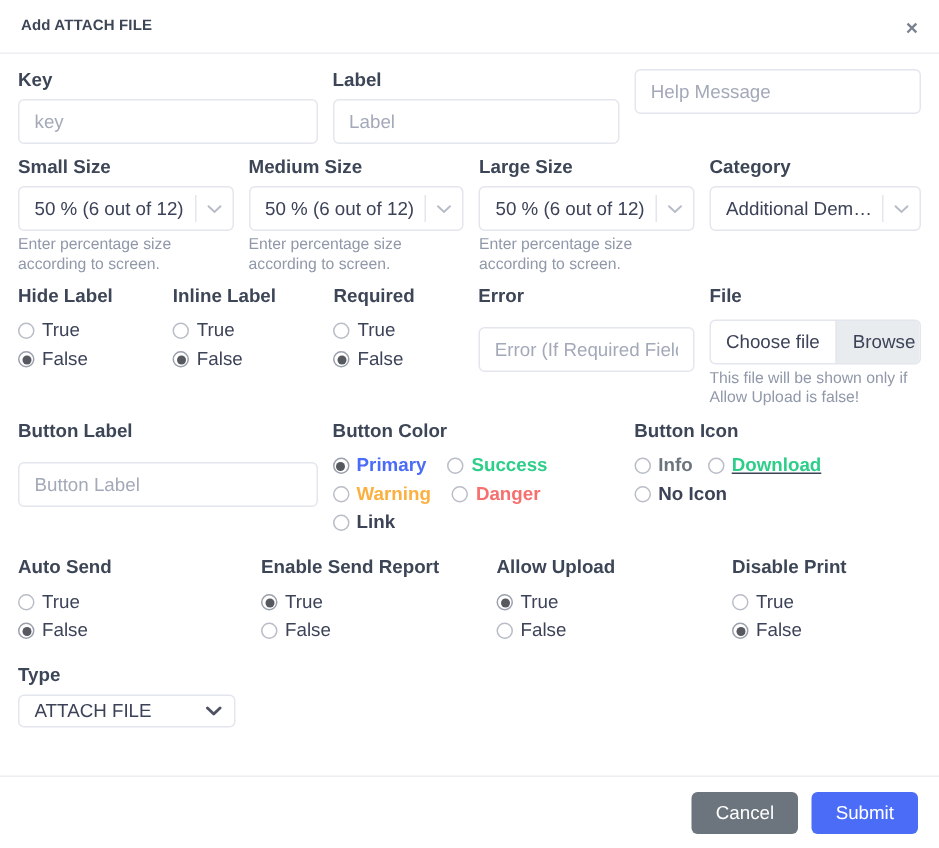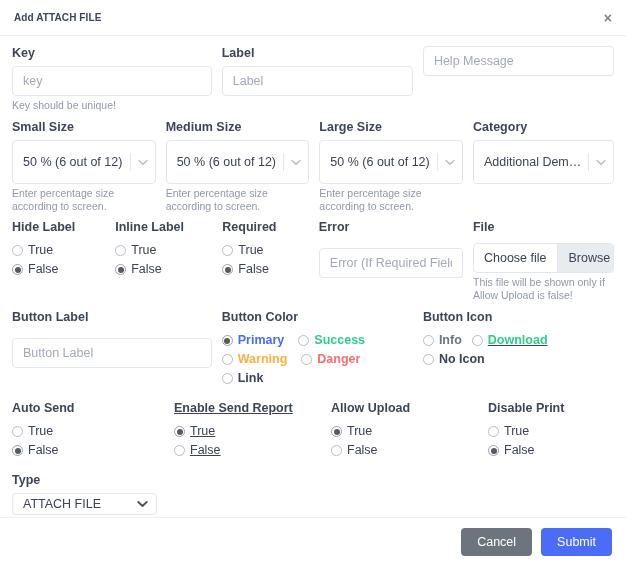--- a/index.html
+++ b/index.html
@@ -41,21 +41,21 @@
   .inp{
     box-sizing:border-box;width:100%;height:30px;
     border:1px solid #e3e6ec;border-radius:4px;background:#fff;
     padding:0 10px;font-size:12.5px;color:#3c4257;
     font-family:inherit;outline:none;
   }
   .inp::placeholder{color:#a3a9b8;}
 
   
   .s2{
-    box-sizing:border-box;width:100%;height:44px;
+    box-sizing:border-box;width:100%;height:30px;
     border:1px solid #e3e6ec;border-radius:4px;background:#fff;
     display:flex;align-items:center;position:relative;cursor:pointer;
   }
   .s2 .s2-txt{
     flex:1 1 auto;padding:0 6px 0 10px;font-size:12.5px;color:#3c4257;
     white-space:nowrap;overflow:hidden;text-overflow:ellipsis;
   }
   .s2 .s2-div{width:1px;height:18px;background:#e3e6ec;flex:0 0 1px;}
   .s2 .s2-arrow{
     flex:0 0 24px;display:flex;align-items:center;justify-content:center;color:#b6bbc7;
@@ -130,21 +130,20 @@
     <div class="modal-title">Add ATTACH FILE</div>
     <button class="close-btn">×</button>
   </div>
 
   <div class="modal-body">
 
     <div class="row" style="margin-bottom:8px;">
       <div class="fg" style="width:219px;">
         <label class="lbl">Key</label>
         <input class="inp" type="text" value="" placeholder="key" style="">
-        <span class="help">Key should be unique!</span>
       </div>
       <div class="fg" style="width:210px;">
         <label class="lbl">Label</label>
         <input class="inp" type="text" value="" placeholder="Label" style="">
       </div>
       <div class="fg" style="width:200px;padding-right:0;">
         <input class="inp" type="text" value="" placeholder="Help Message" style="">
       </div>
     </div>
 
@@ -312,21 +311,21 @@
           <label class="rd">
             <span class="dot"></span>
             <span class="rtxt">True</span>
           </label>
           <label class="rd on">
             <span class="dot"></span>
             <span class="rtxt">False</span>
           </label>
         </div>
       </div>
-      <div class="fg" style="width:157px;text-decoration:underline;">
+      <div class="fg" style="width:157px;">
         <label class="lbl">Enable Send Report</label>
         <div class="radios">
           <label class="rd on">
             <span class="dot"></span>
             <span class="rtxt">True</span>
           </label>
           <label class="rd">
             <span class="dot"></span>
             <span class="rtxt">False</span>
           </label>

